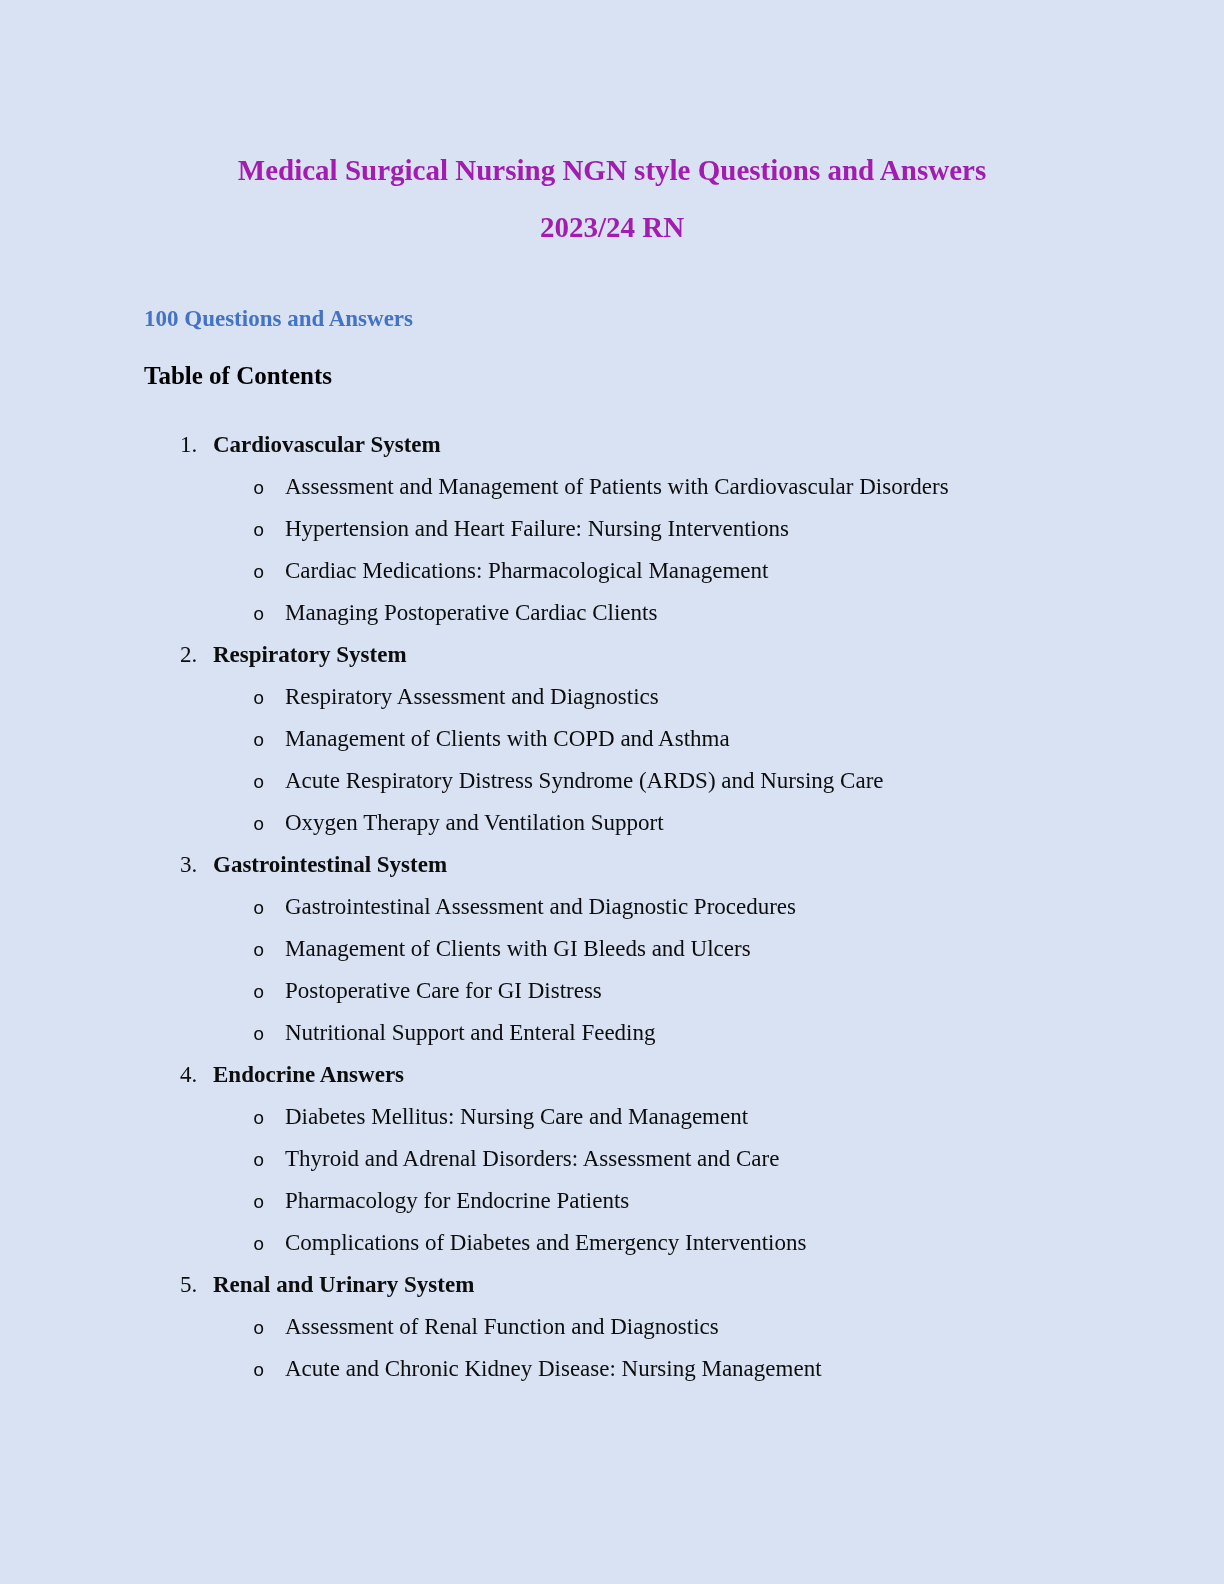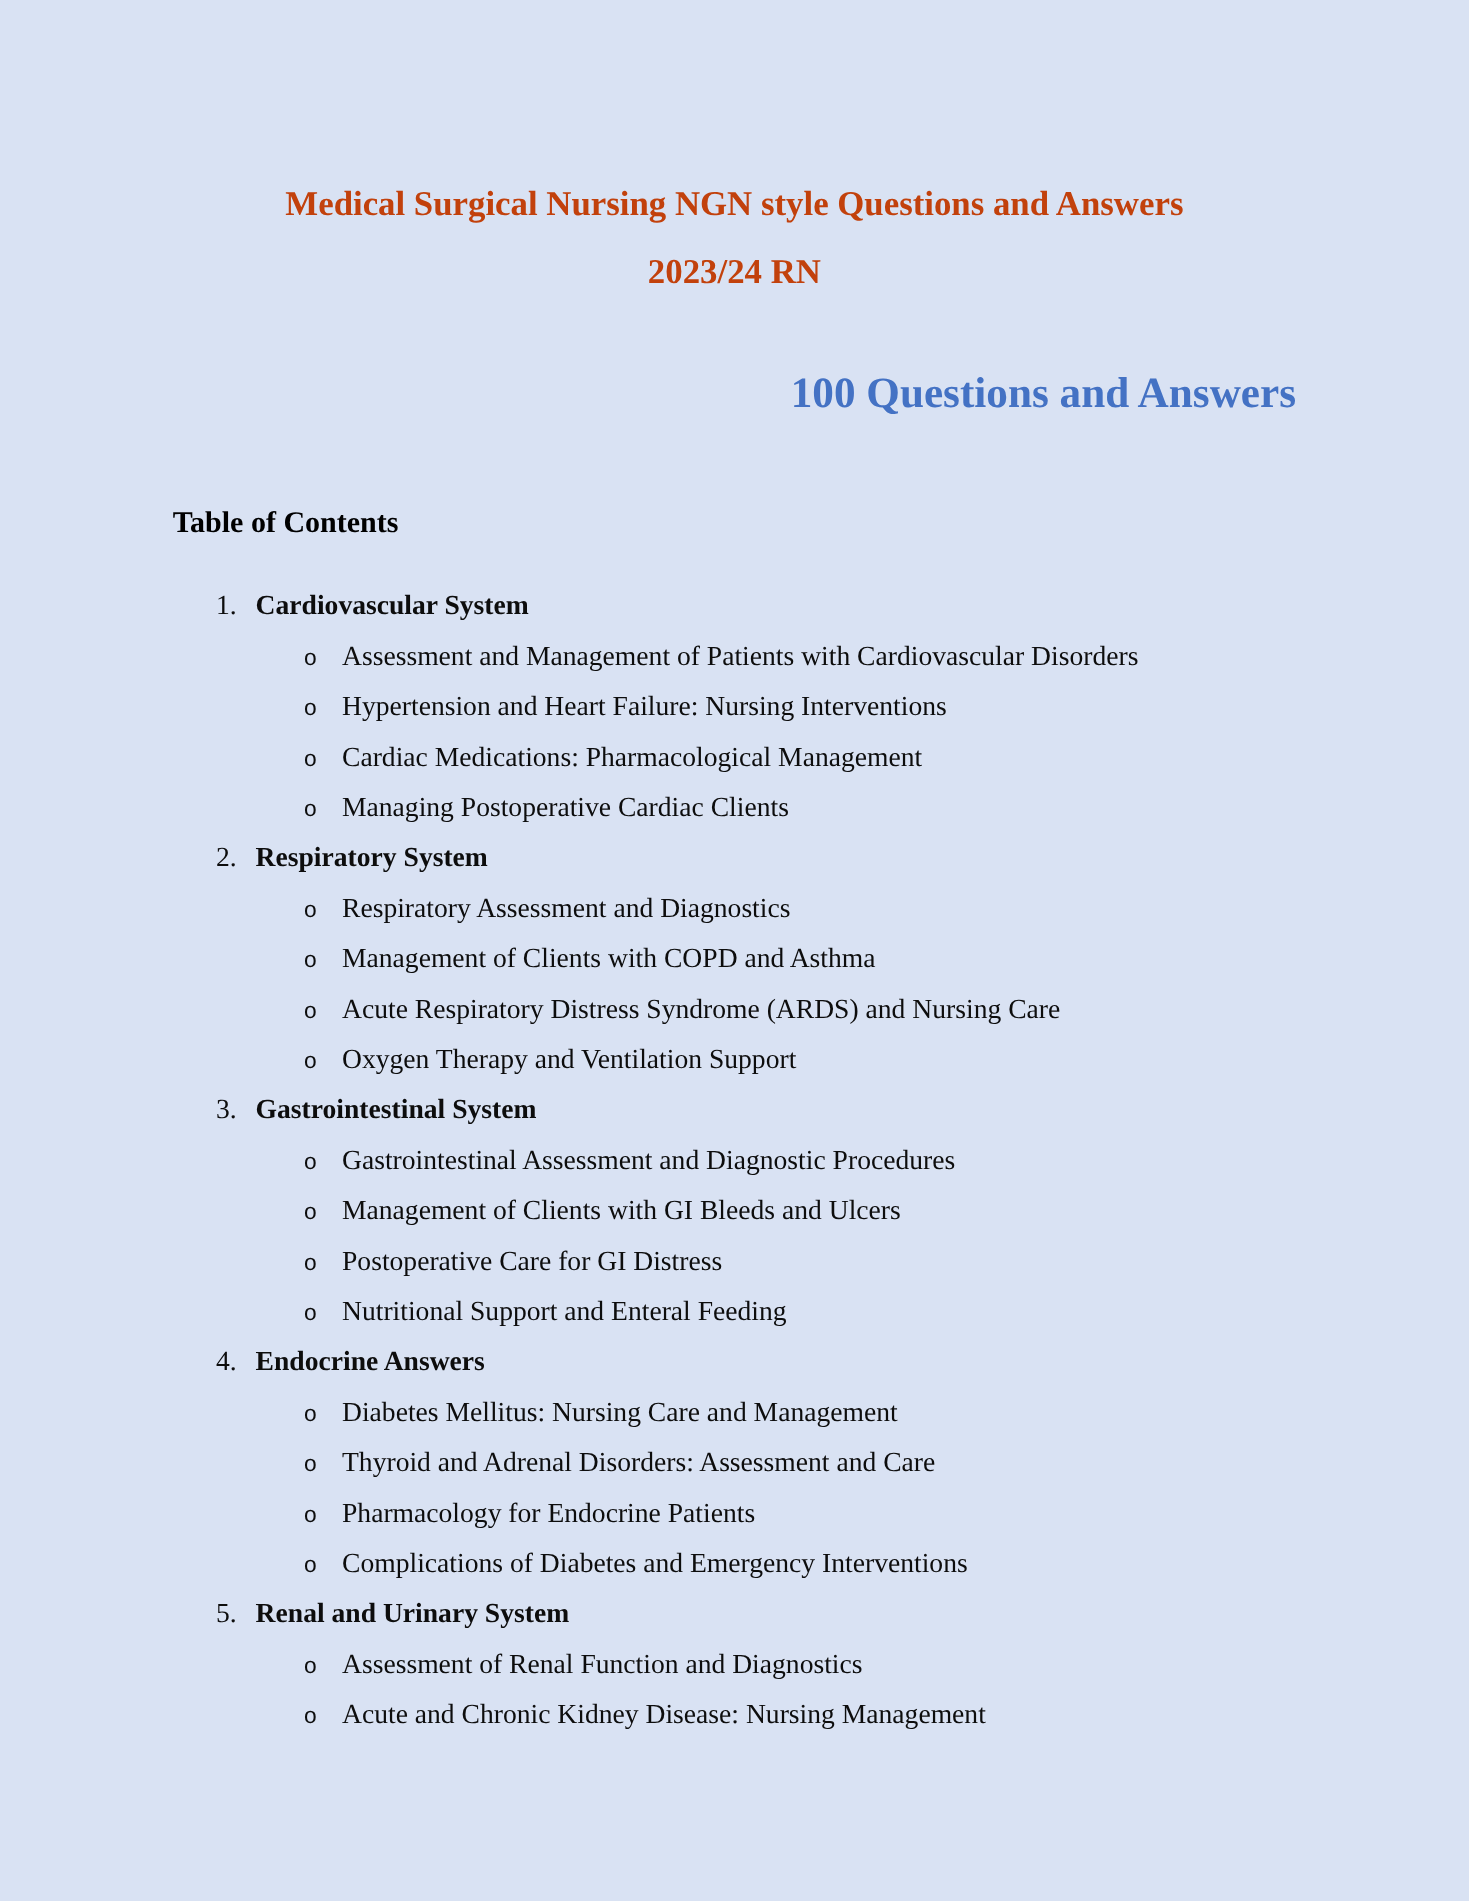--- a/index.html
+++ b/index.html
@@ -21,30 +21,30 @@
     padding: 142px 144px 0 144px;
   }
   .doc-title {
     text-align: center;
     font-weight: bold;
     font-size: 29px;
     line-height: 57px;
     margin: 0;
   }
   .doc-subtitle {
-    text-align: right;
+    text-align: left;
     font-weight: bold;
-    font-size: 36px;
+    font-size: 23px;
     margin: 50px 0 0 0;
   }
   .toc-heading {
     font-weight: bold;
     font-size: 25px;
     color: #000000;
-    margin: 74px 0 0 0;
+    margin: 30px 0 0 0;
   }
   .toc-list {
     margin-top: 42px;
   }
   .toc-row {
     height: 42px;
     display: flex;
     align-items: baseline;
     font-size: 23px;
   }
@@ -69,21 +69,21 @@
   }
   .toc-sub-label {
     font-weight: normal;
   }
 </style>
 </head>
 <body style="background: rgb(217, 226, 243); color: rgb(13, 13, 13);">
 
 <div class="page">
 
-  <h1 class="doc-title" style="color: #c2410c;">
+  <h1 class="doc-title" style="color: #a21caf;">
     <span>Medical Surgical Nursing NGN style Questions and Answers</span><br>
     <span>2023/24 RN</span>
   </h1>
 
   <h2 class="doc-subtitle" style="color: rgb(68, 114, 196);">100 Questions and Answers</h2>
 
   <h3 class="toc-heading">Table of Contents</h3>
 
   <div class="toc-list">
       <div class="toc-row section">

